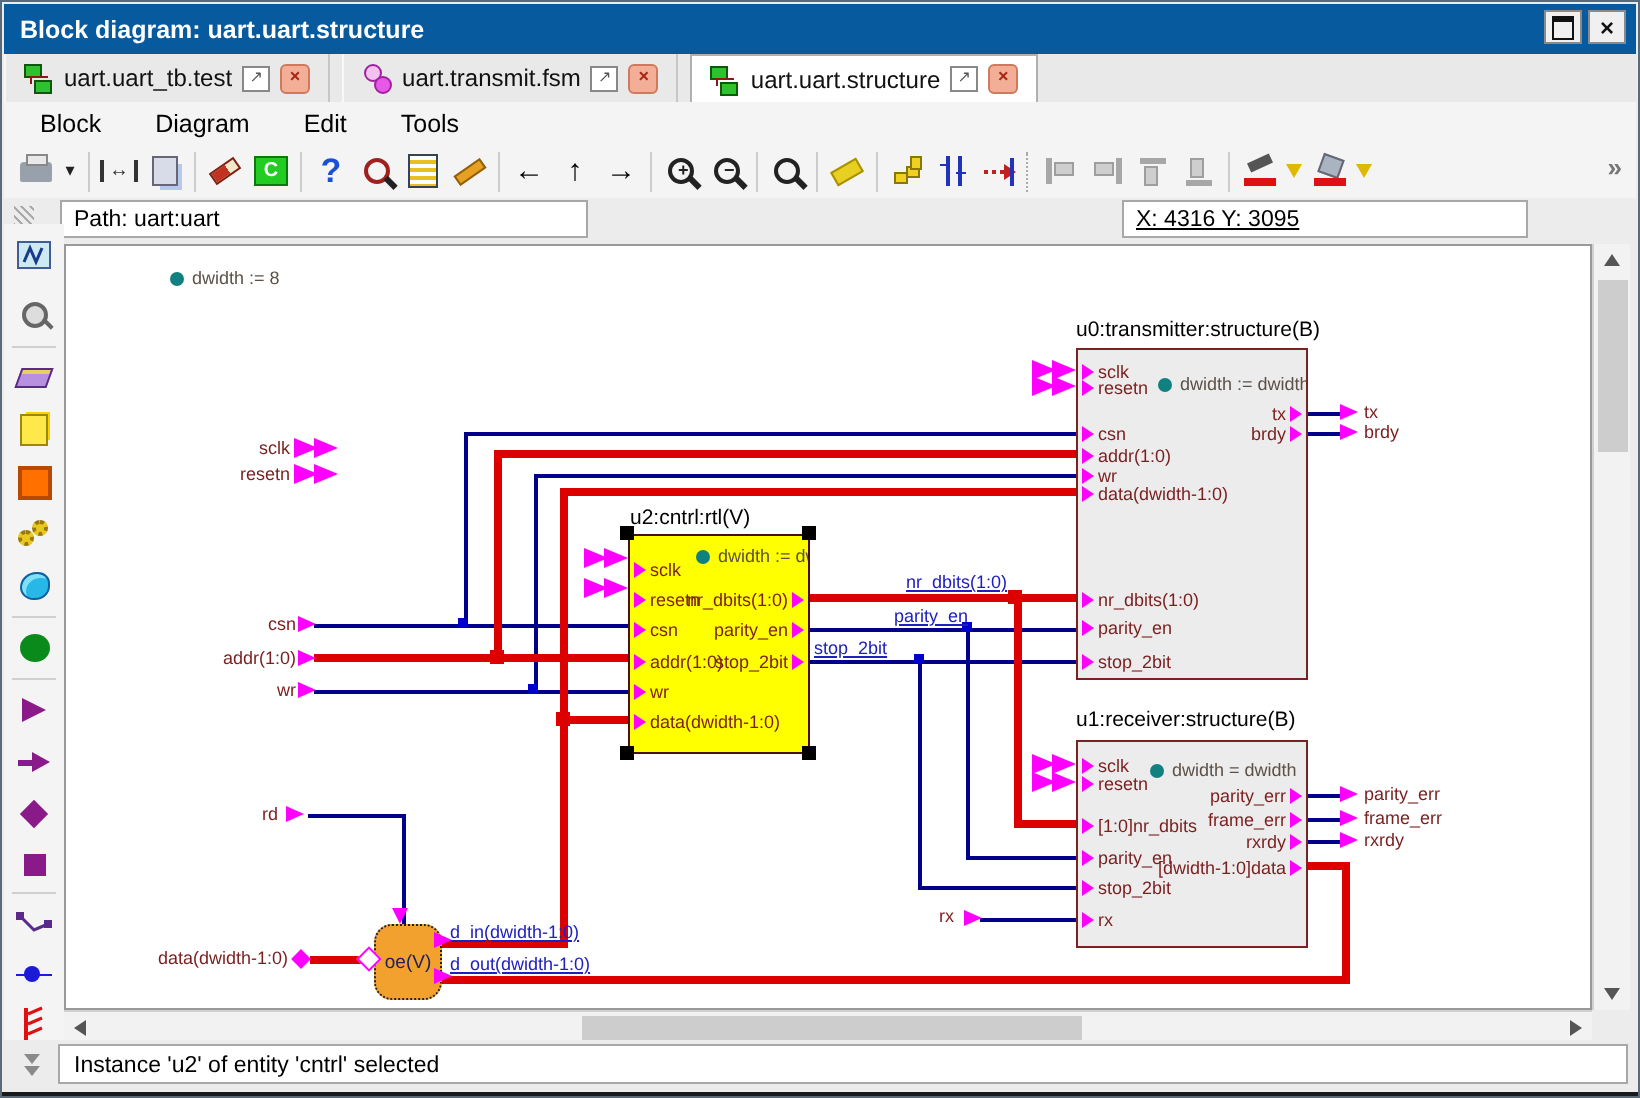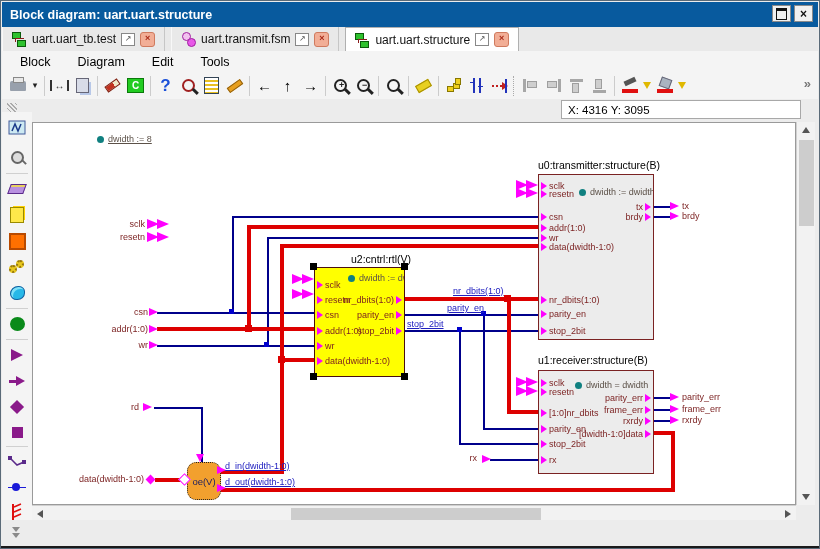--- a/index.html
+++ b/index.html
@@ -338,21 +338,22 @@
         </span>
       </div>
     <div class="tb narrow">
         <span class="ydrop"></span>
       </div>
   </div>
   <div class="overflow">»</div>
 
   <div id="infobar">
     <span class="grip"></span>
-    <div class="ibox" style="left:559px;width:240px;">X: 4316 Y: 3095</div>
+    <div class="ibox" style="left:28px;width:264px;">Path: uart:uart</div>
+    <div class="ibox" style="left:559px;width:203px;text-decoration:underline;">X: 4316 Y: 3095</div>
   </div>
 
   <div id="lefttools">
     <div class="lt" style="top:3px;">
         <svg width="18" height="15">
           <rect x="1" y="1" width="16" height="13" fill="#cde9f2" stroke="#405a9a"></rect>
           <path d="M4 11 L7 4 L10 11 L13 4" stroke="#1a3a8a" fill="none" stroke-width="1.5"></path>
         </svg>
       </div>
     <div class="lt" style="top:33px;">
@@ -423,21 +424,21 @@
         <span class="bundle"></span>
       </div>
     <div class="dchev">
         <i class="c1"></i>
         <i class="c2"></i>
       </div>
   </div>
 
   <div id="canvas">
 
-    <div class="gen" style="left:64px;top:12px;text-decoration:underline;"><span class="dot"></span><span>dwidth := 8</span></div>
+    <div class="gen" style="left:52px;top:12px;"><span class="dot"></span><span>dwidth := 8</span></div>
 
     <div class="w bh" style="left:124px;top:189px;width:157px;"></div>
     <div class="w bv" style="left:199px;top:93px;height:96px;"></div>
     <div class="w bh" style="left:199px;top:93px;width:306px;"></div>
     <div class="w bh" style="left:124px;top:222px;width:157px;"></div>
     <div class="w bv" style="left:234px;top:114px;height:108px;"></div>
     <div class="w bh" style="left:234px;top:114px;width:271px;"></div>
     <div class="w bh" style="left:121px;top:284px;width:48px;"></div>
     <div class="w bv" style="left:168px;top:284px;height:55px;"></div>
     <div class="w bh" style="left:372px;top:191px;width:133px;"></div>
@@ -557,21 +558,21 @@
     </div>
     <div class="da" style="left:483px;top:254px;">
         <i class="a1"></i>
         <i class="a2"></i>
       </div>
     <div class="da" style="left:483px;top:263px;">
         <i class="a1"></i>
         <i class="a2"></i>
       </div>
 
-    <div class="blktitle" style="left:282px;top:130px;margin-left:36px;">u2:cntrl:rtl(V)</div>
+    <div class="blktitle" style="left:282px;top:130px;">u2:cntrl:rtl(V)</div>
     <div class="blk sel" style="left:281px;top:144px;width:91px;height:110px;">
       <div class="gen" style="left:33px;top:6px;"><span class="dot"></span><span>dwidth := dwidth</span></div>
       <div class="portrow lft" style="top:12px;"><span class="pt"></span><span>sclk</span></div>
       <div class="portrow lft" style="top:27px;"><span class="pt"></span><span>resetn</span></div>
       <div class="portrow lft" style="top:42px;"><span class="pt"></span><span>csn</span></div>
       <div class="portrow lft" style="top:58px;"><span class="pt"></span><span>addr(1:0)</span></div>
       <div class="portrow lft" style="top:73px;"><span class="pt"></span><span>wr</span></div>
       <div class="portrow lft" style="top:88px;"><span class="pt"></span><span>data(dwidth-1:0)</span></div>
       <div class="portrow rgt" style="top:27px;"><span>nr_dbits(1:0)</span><span class="pt"></span></div>
       <div class="portrow rgt" style="top:42px;"><span>parity_en</span><span class="pt"></span></div>
@@ -617,16 +618,17 @@
         <span class="tri-rt"></span>
       </div>
   </div>
   <div id="sbcorner"></div>
 
   <div id="statusbar">
     <div class="dchev" style="left:8px;bottom:4px;">
         <i class="c1"></i>
         <i class="c2"></i>
       </div>
+    <div id="statusbox">Instance 'u2' of entity 'cntrl' selected</div>
   </div>
   <div id="bottomline"></div>
 
 </div>
 
 </body></html>

